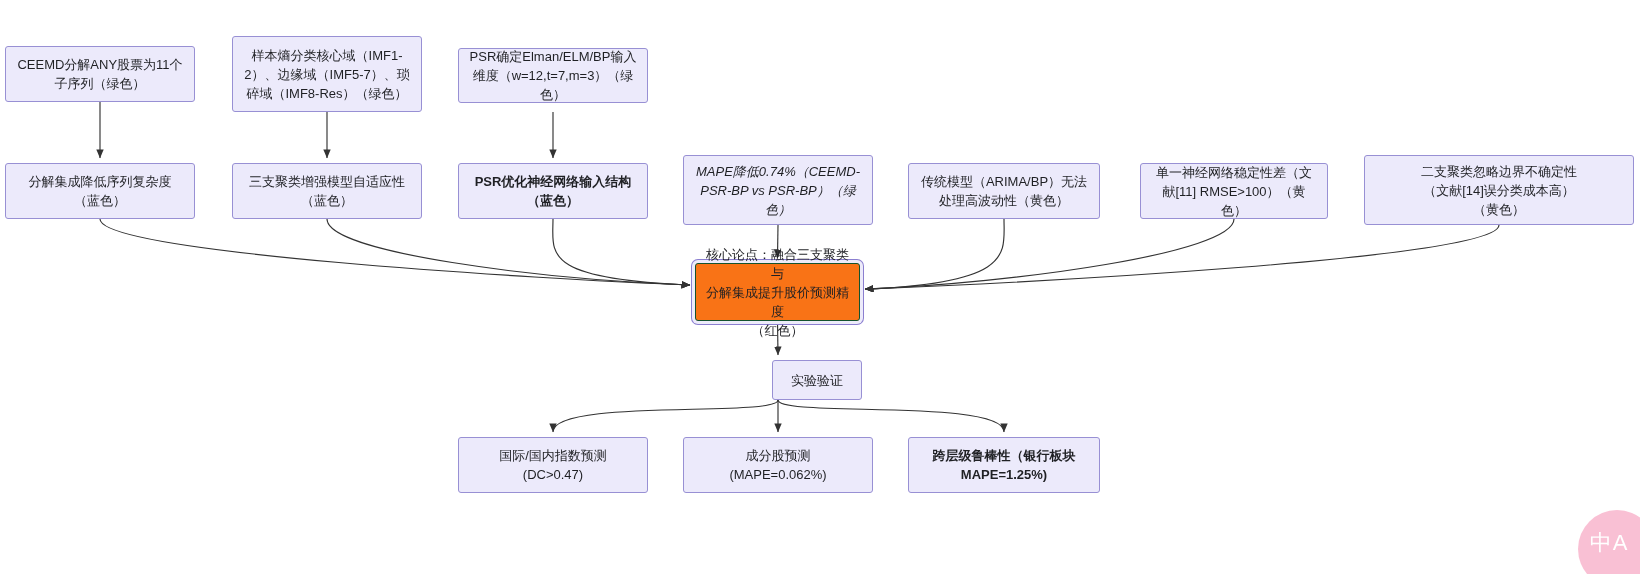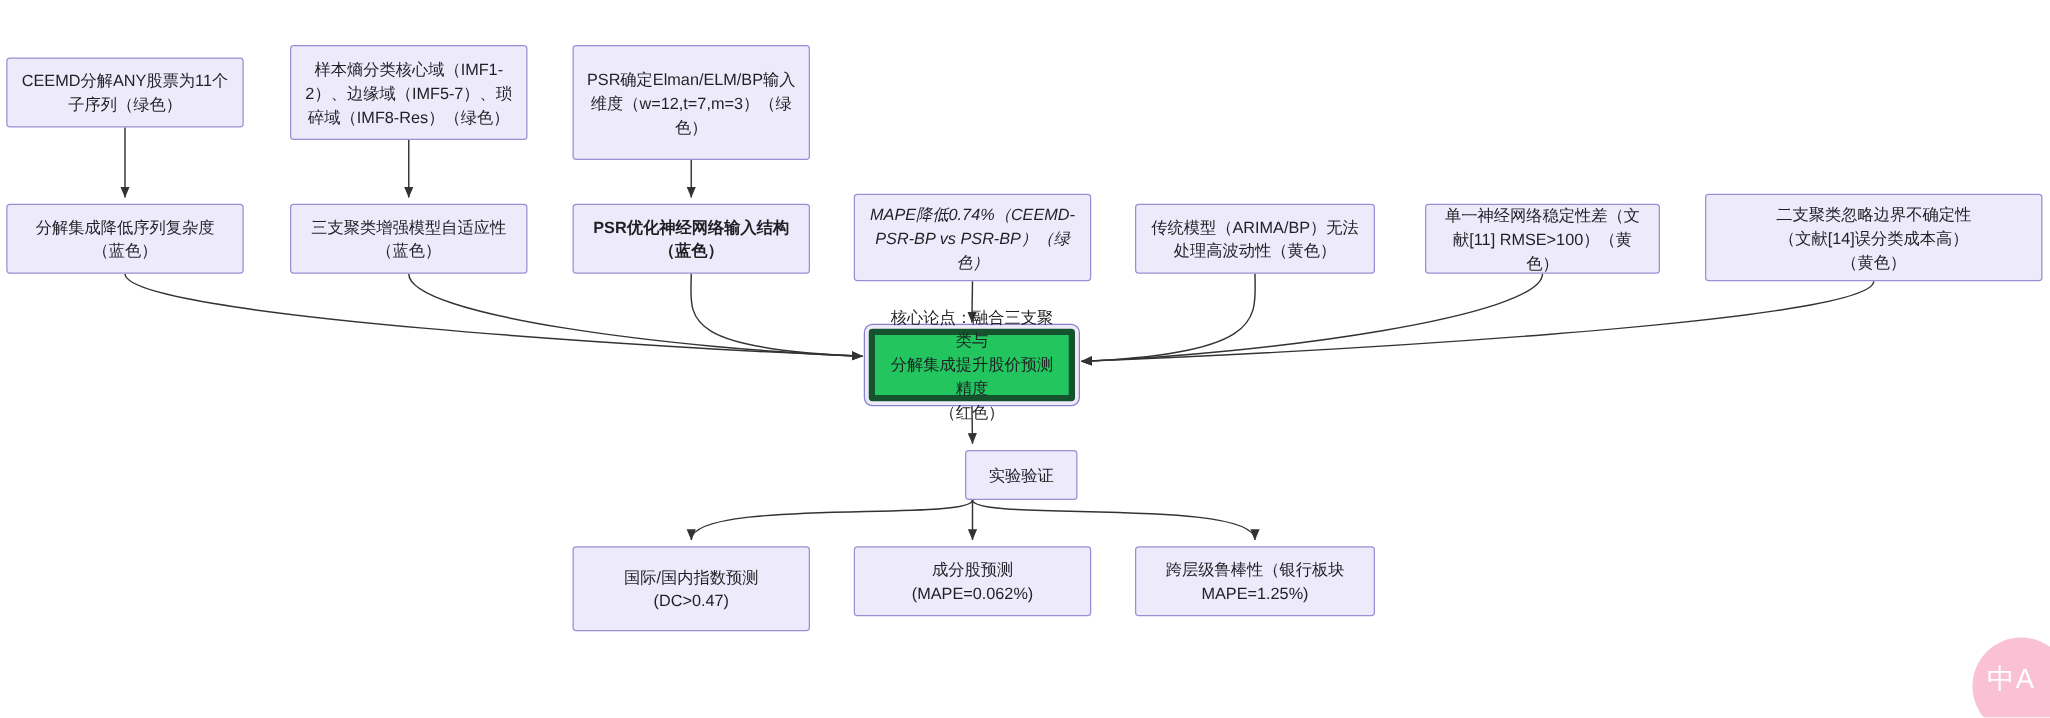--- a/index.html
+++ b/index.html
@@ -41,25 +41,24 @@
     line-height: 19px;
     padding: 4px 9px;
     z-index: 2;
   }
   .node .txt {
     display: block;
     width: 100%;
     white-space: pre-line;
   }
   .node.core {
-    border: 5px solid #14532d;
-    background: #22c55e;
+    border: 1px solid #14532d;
+    background: #f97316;
     box-shadow: 0 0 0 3px #EDEBFA, 0 0 0 4px #8B7FD0;
     z-index: 3;
-    font-family: Liberation Mono, monospace;
   }
   #watermark {
     position: absolute;
     right: -16px;
     bottom: -14px;
     width: 78px;
     height: 78px;
     border-radius: 50%;
     background: #F8A8C4;
     opacity: .72;
@@ -105,21 +104,21 @@
   <div id="nodes">
       <div class="node" style="left: 5px; top: 46px; width: 190px; height: 56px;">
         <span class="txt">CEEMD分解ANY股票为11个
 子序列（绿色）</span>
       </div>
       <div class="node" style="left: 232px; top: 36px; width: 190px; height: 76px;">
         <span class="txt">样本熵分类核心域（IMF1-
 2）、边缘域（IMF5-7）、琐
 碎域（IMF8-Res）（绿色）</span>
       </div>
-      <div class="node" style="left: 458px; top: 36px; width: 190px; height: 92px;">
+      <div class="node" style="left: 458px; top: 48px; width: 190px; height: 55px;">
         <span class="txt">PSR确定Elman/ELM/BP输入
 维度（w=12,t=7,m=3）（绿
 色）</span>
       </div>
       <div class="node" style="left: 5px; top: 163px; width: 190px; height: 56px;">
         <span class="txt">分解集成降低序列复杂度
 （蓝色）</span>
       </div>
       <div class="node" style="left: 232px; top: 163px; width: 190px; height: 56px;">
         <span class="txt">三支聚类增强模型自适应性
@@ -148,29 +147,29 @@
 （黄色）</span>
       </div>
       <div class="node core" style="left: 695px; top: 263px; width: 165px; height: 58px;">
         <span class="txt">核心论点：融合三支聚类与
 分解集成提升股价预测精度
 （红色）</span>
       </div>
       <div class="node" style="left: 772px; top: 360px; width: 90px; height: 40px;">
         <span class="txt">实验验证</span>
       </div>
-      <div class="node" style="left: 458px; top: 437px; width: 190px; height: 68px; justify-content: center;">
+      <div class="node" style="left: 458px; top: 437px; width: 190px; height: 56px; justify-content: center;">
         <span class="txt">国际/国内指数预测
 (DC&gt;0.47)</span>
       </div>
       <div class="node" style="left: 683px; top: 437px; width: 190px; height: 56px;">
         <span class="txt">成分股预测
 (MAPE=0.062%)</span>
       </div>
-      <div class="node" style="left: 908px; top: 437px; width: 192px; height: 56px;">
+      <div class="node" style="left: 908px; top: 437px; width: 192px; height: 56px; font-weight: bold;">
         <span class="txt">跨层级鲁棒性（银行板块
 MAPE=1.25%)</span>
       </div>
     </div>
 
   <div id="watermark">
     <span>中A</span>
   </div>
 </div>
 

